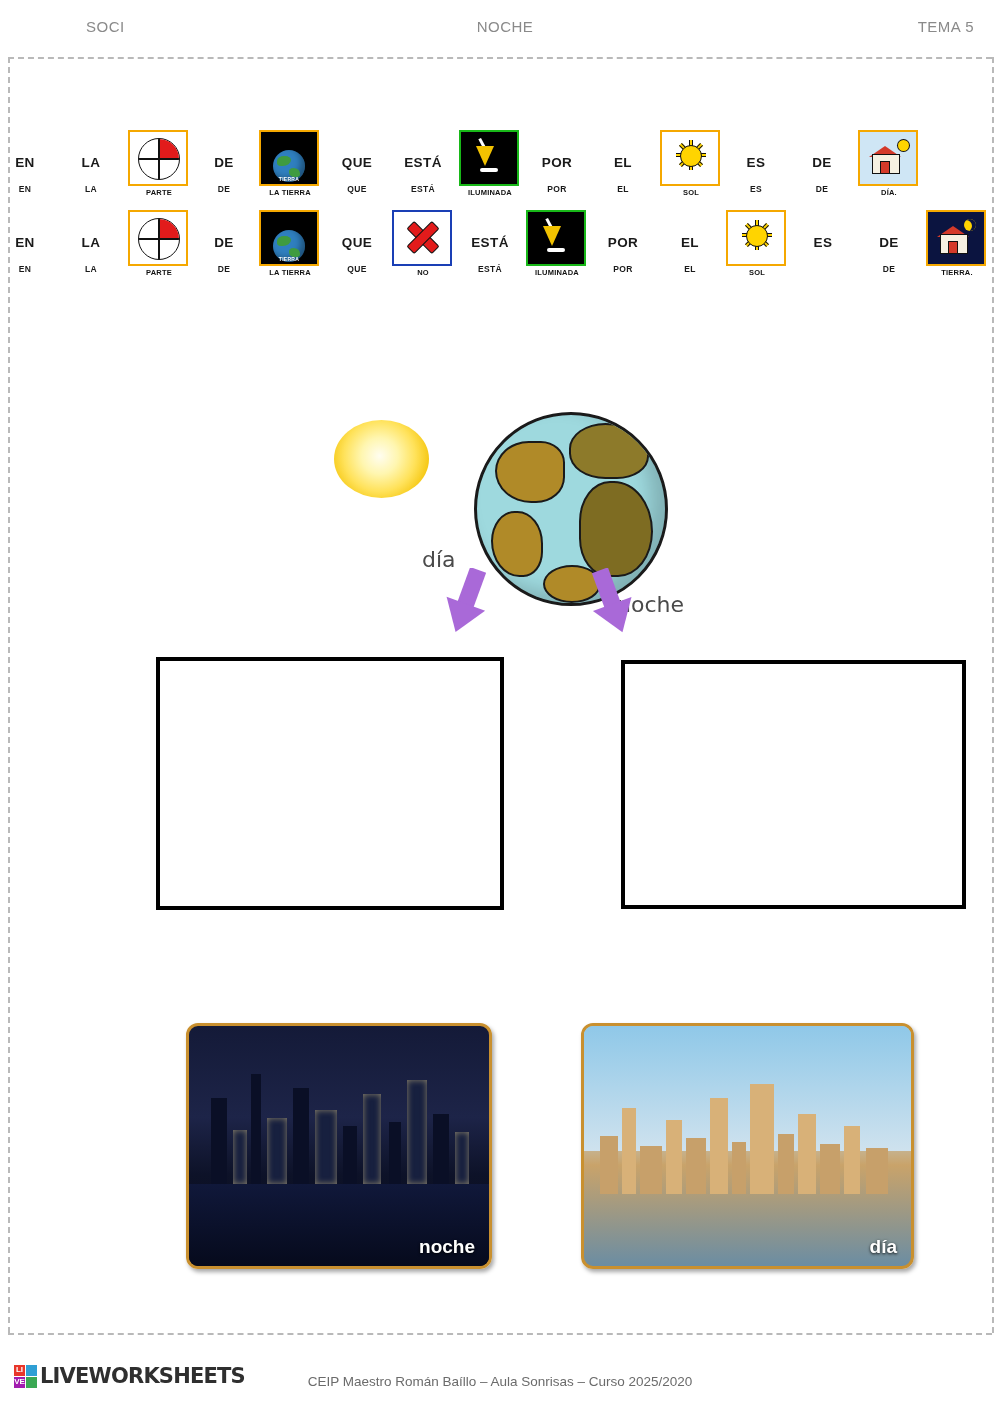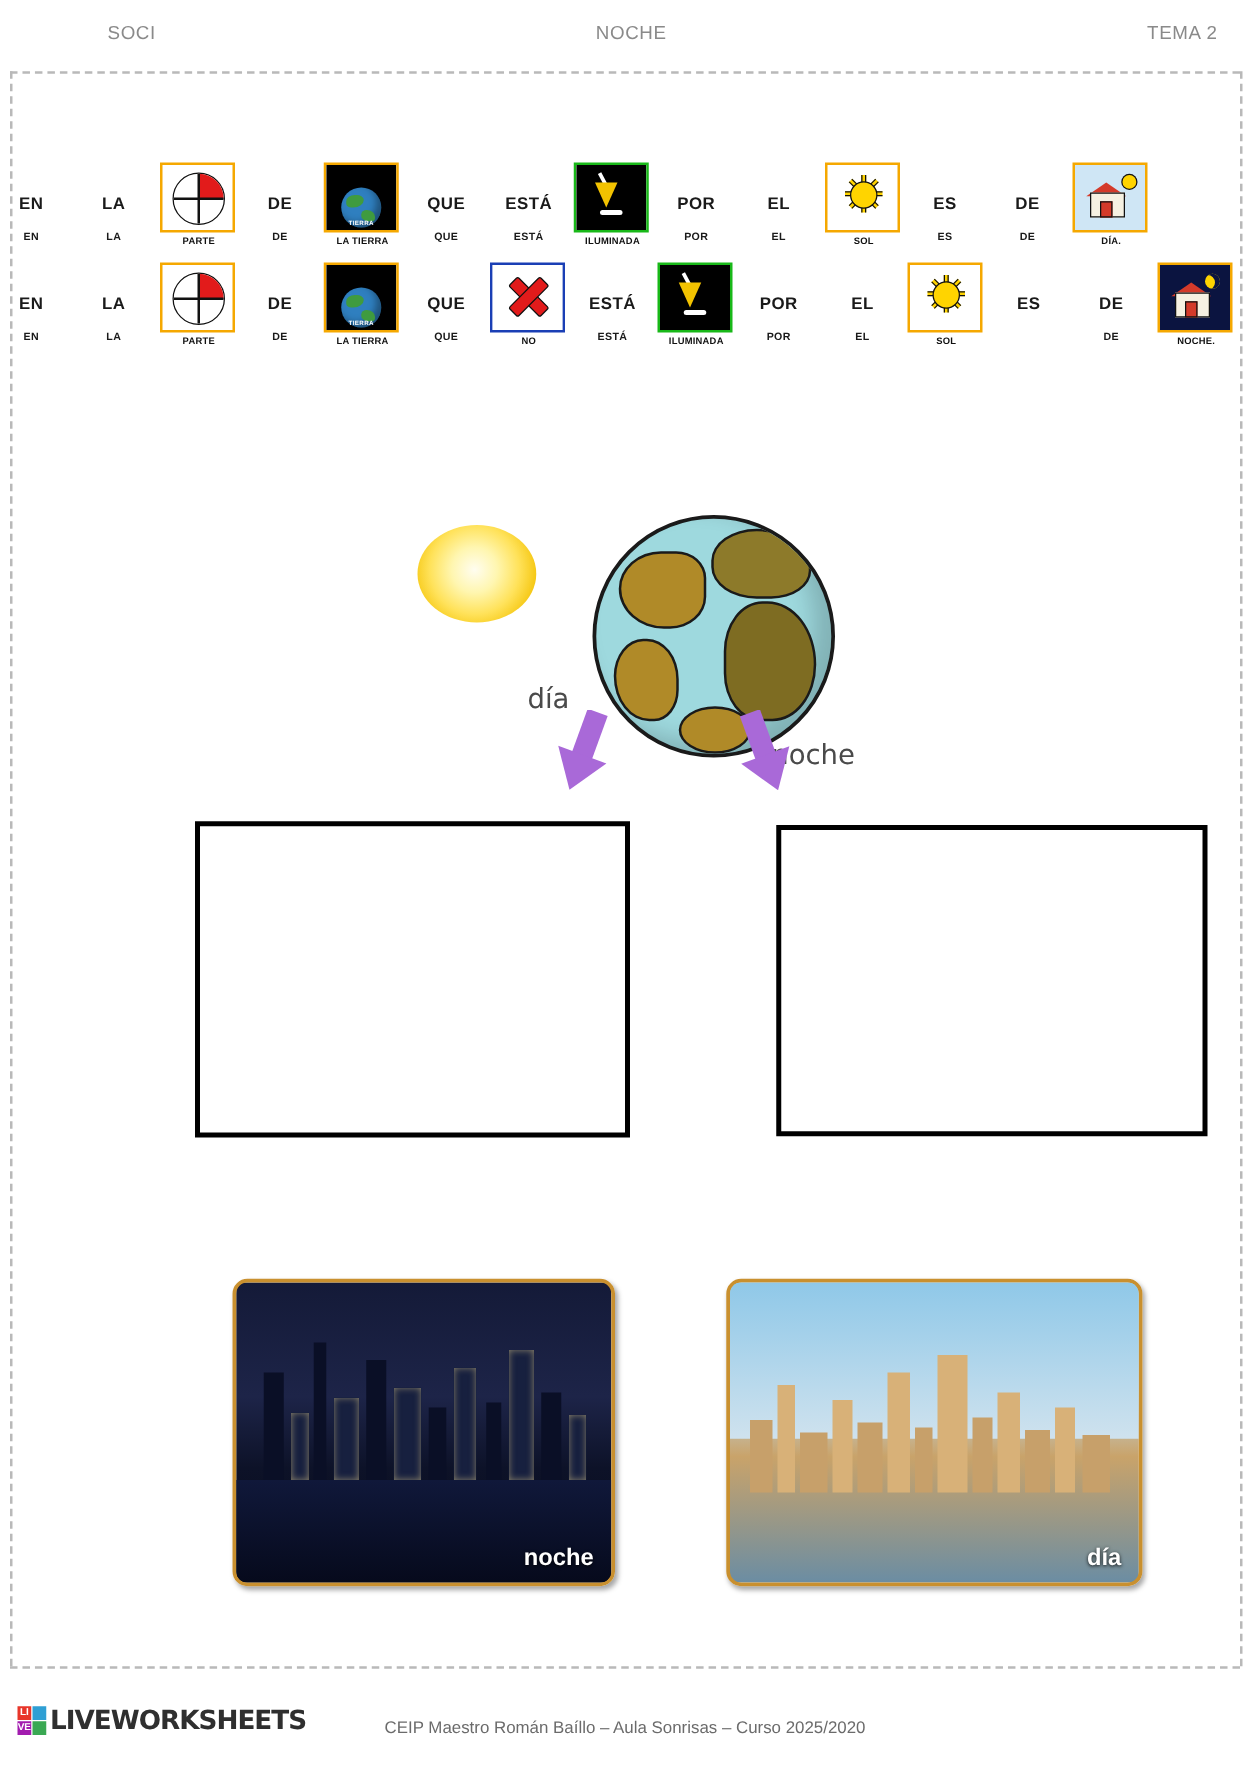--- a/index.html
+++ b/index.html
@@ -432,21 +432,21 @@
     letter-spacing: -0.8px;
     font-family: "DejaVu Sans", sans-serif;
   }
 </style>
 </head>
 <body>
 
 <div class="header">
   <span class="hdr-left">SOCI</span>
   <span class="hdr-mid">NOCHE</span>
-  <span class="hdr-right">TEMA 2</span>
+  <span class="hdr-right">TEMA 5</span>
 </div>
 <div class="dashline dash-top"></div>
 <div class="dashline dash-bottom"></div>
 <div class="vdash-left"></div>
 <div class="vdash-right"></div>
 
 <div class="sentence row1">
   <div class="cell" style="left:25px;">
     <div class="word-big">EN</div>
     <div class="word-small">EN</div>
@@ -655,21 +655,21 @@
   <div class="pictocell" style="left:957px;">
     <div class="picto">
       <div class="art">
         <div class="house-night-bg"></div>
         <div class="mini-moon"></div>
         <div class="house-roof"></div>
         <div class="house-body"></div>
         <div class="house-door"></div>
       </div>
     </div>
-    <div class="picto-label">NOCHE.</div>
+    <div class="picto-label">TIERRA.</div>
   </div>
 </div>
 
 <div class="illus">
   <div class="sun-blob"></div>
   <div class="globe">
     <div class="land l1"></div>
     <div class="land l2"></div>
     <div class="land l3"></div>
     <div class="land l4"></div>

